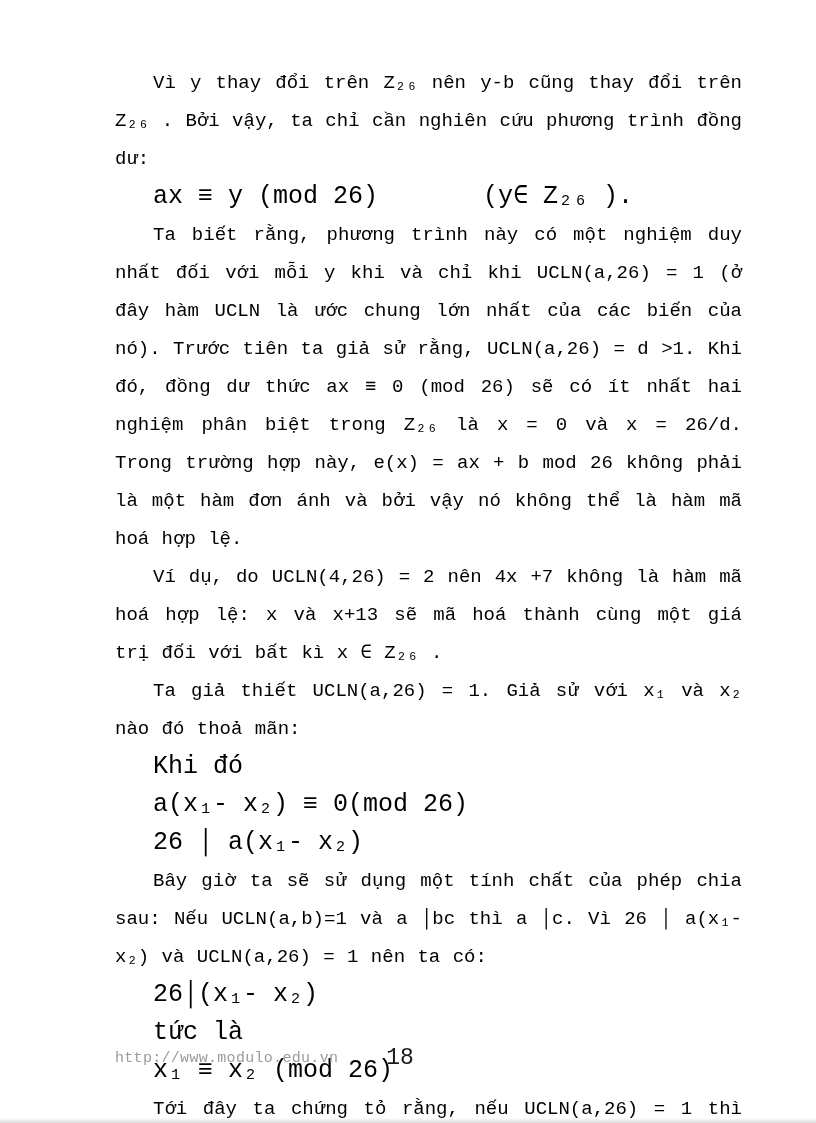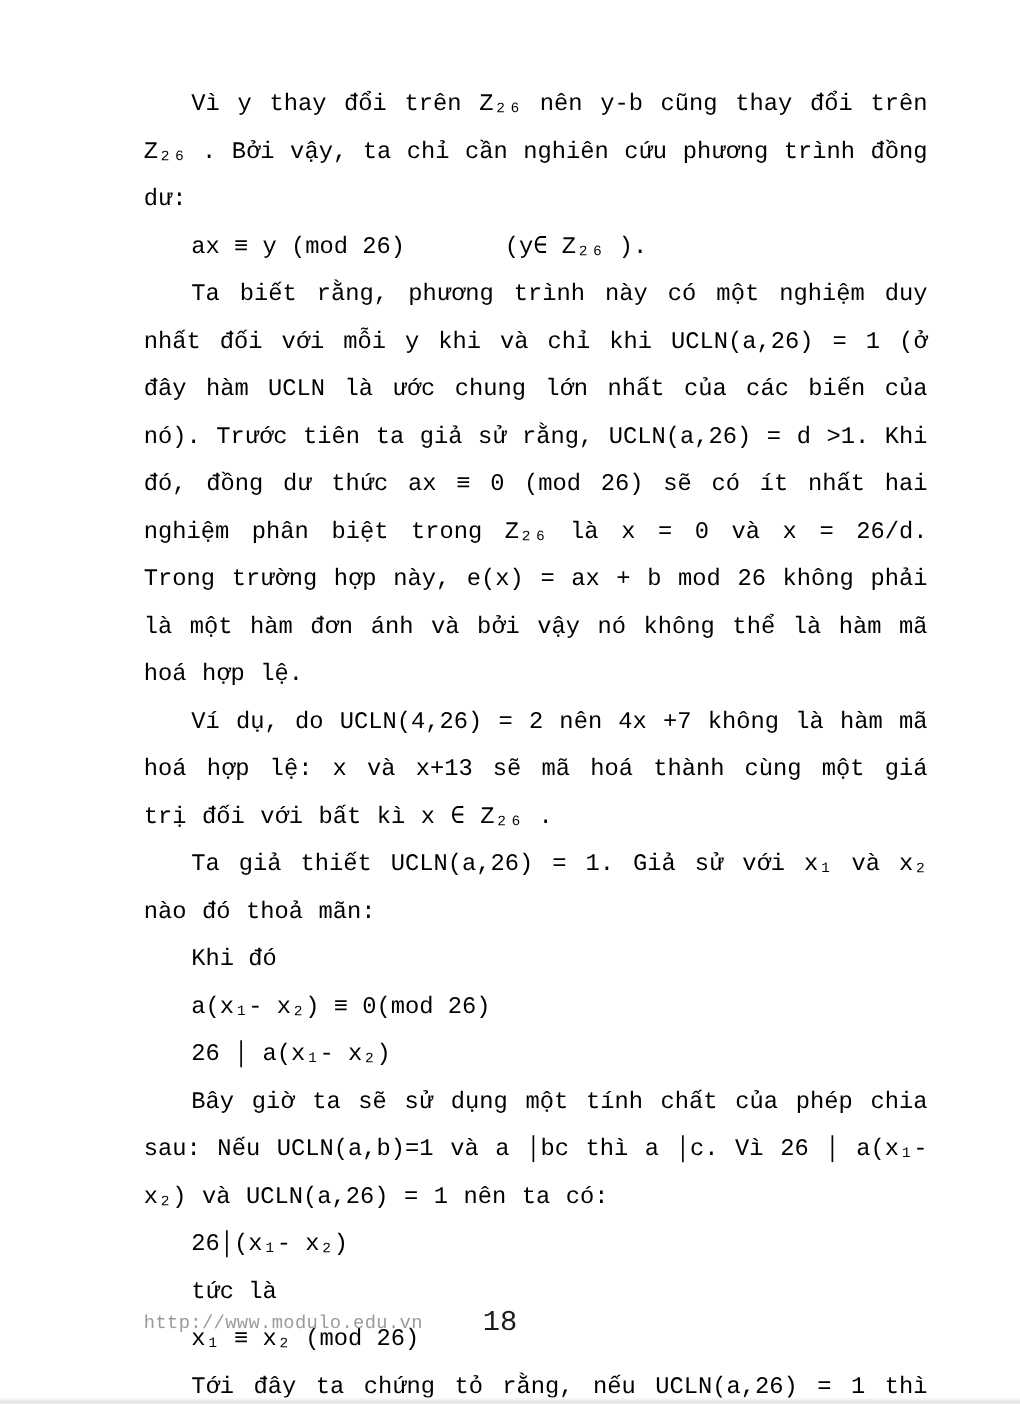--- a/index.html
+++ b/index.html
@@ -25,21 +25,21 @@
   .para {
     margin: 0;
     font-size: 19px;
     line-height: 38px;
     text-align: justify;
     text-indent: 38px;
     word-spacing: 1px;
   }
   .line {
     margin: 0;
-    font-size: 19px;
+    font-size: 25px;
     line-height: 38px;
     padding-left: 38px;
     white-space: pre-wrap;
   }
   .footer-url {
     position: absolute;
     left: 115px;
     top: 1048px;
     font-size: 15px;
     line-height: 22px;

